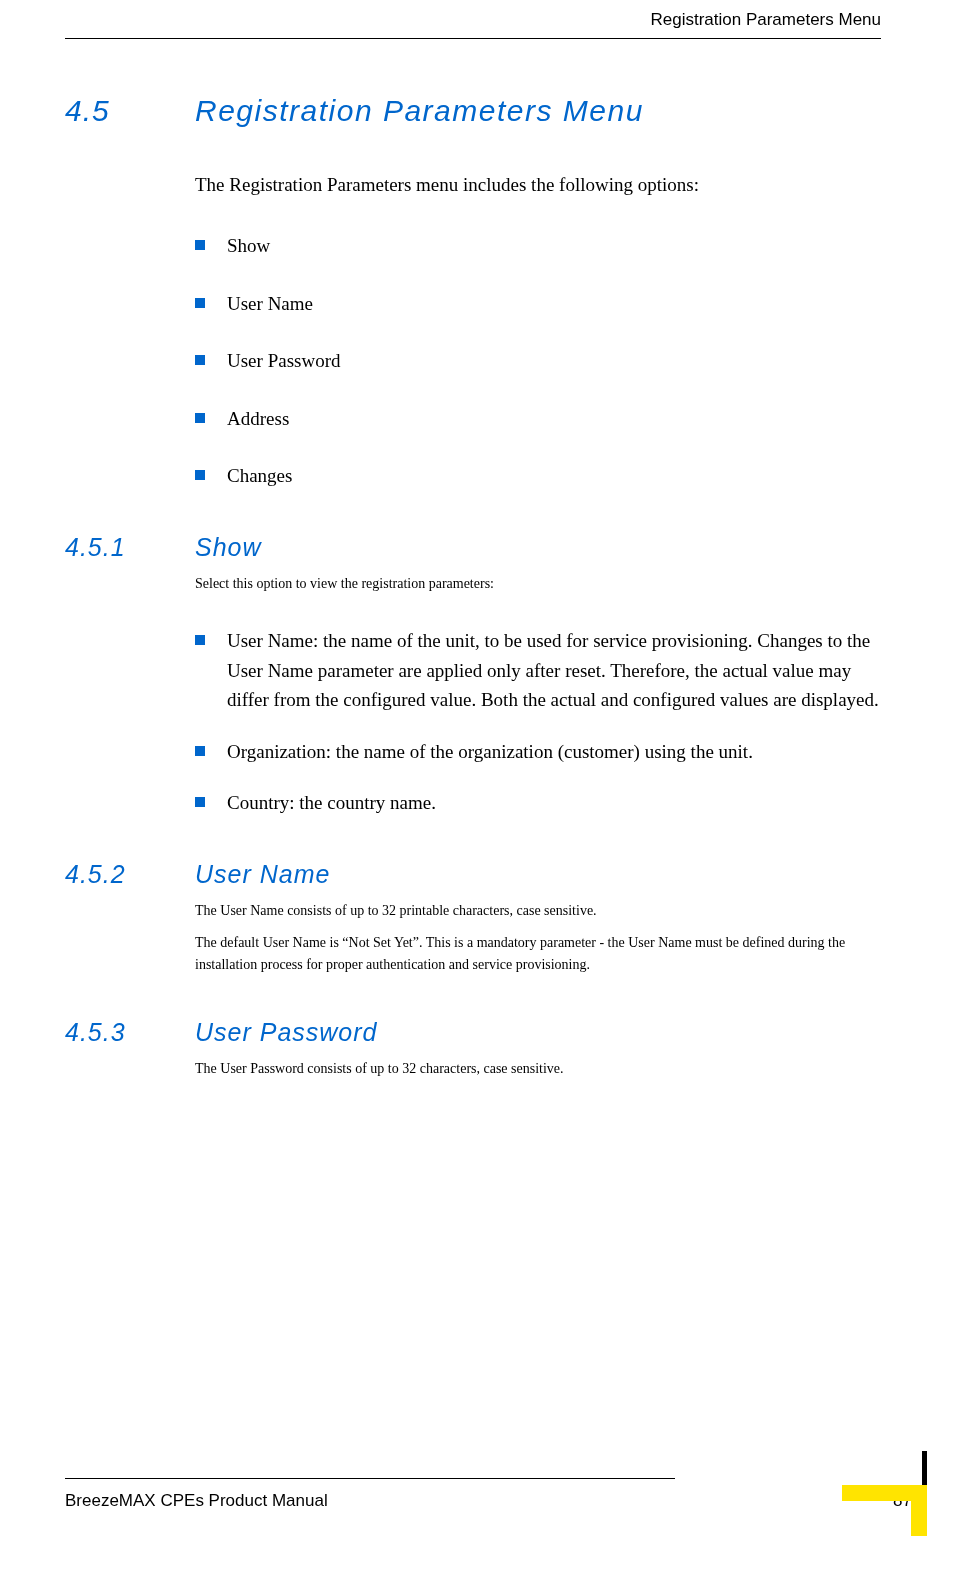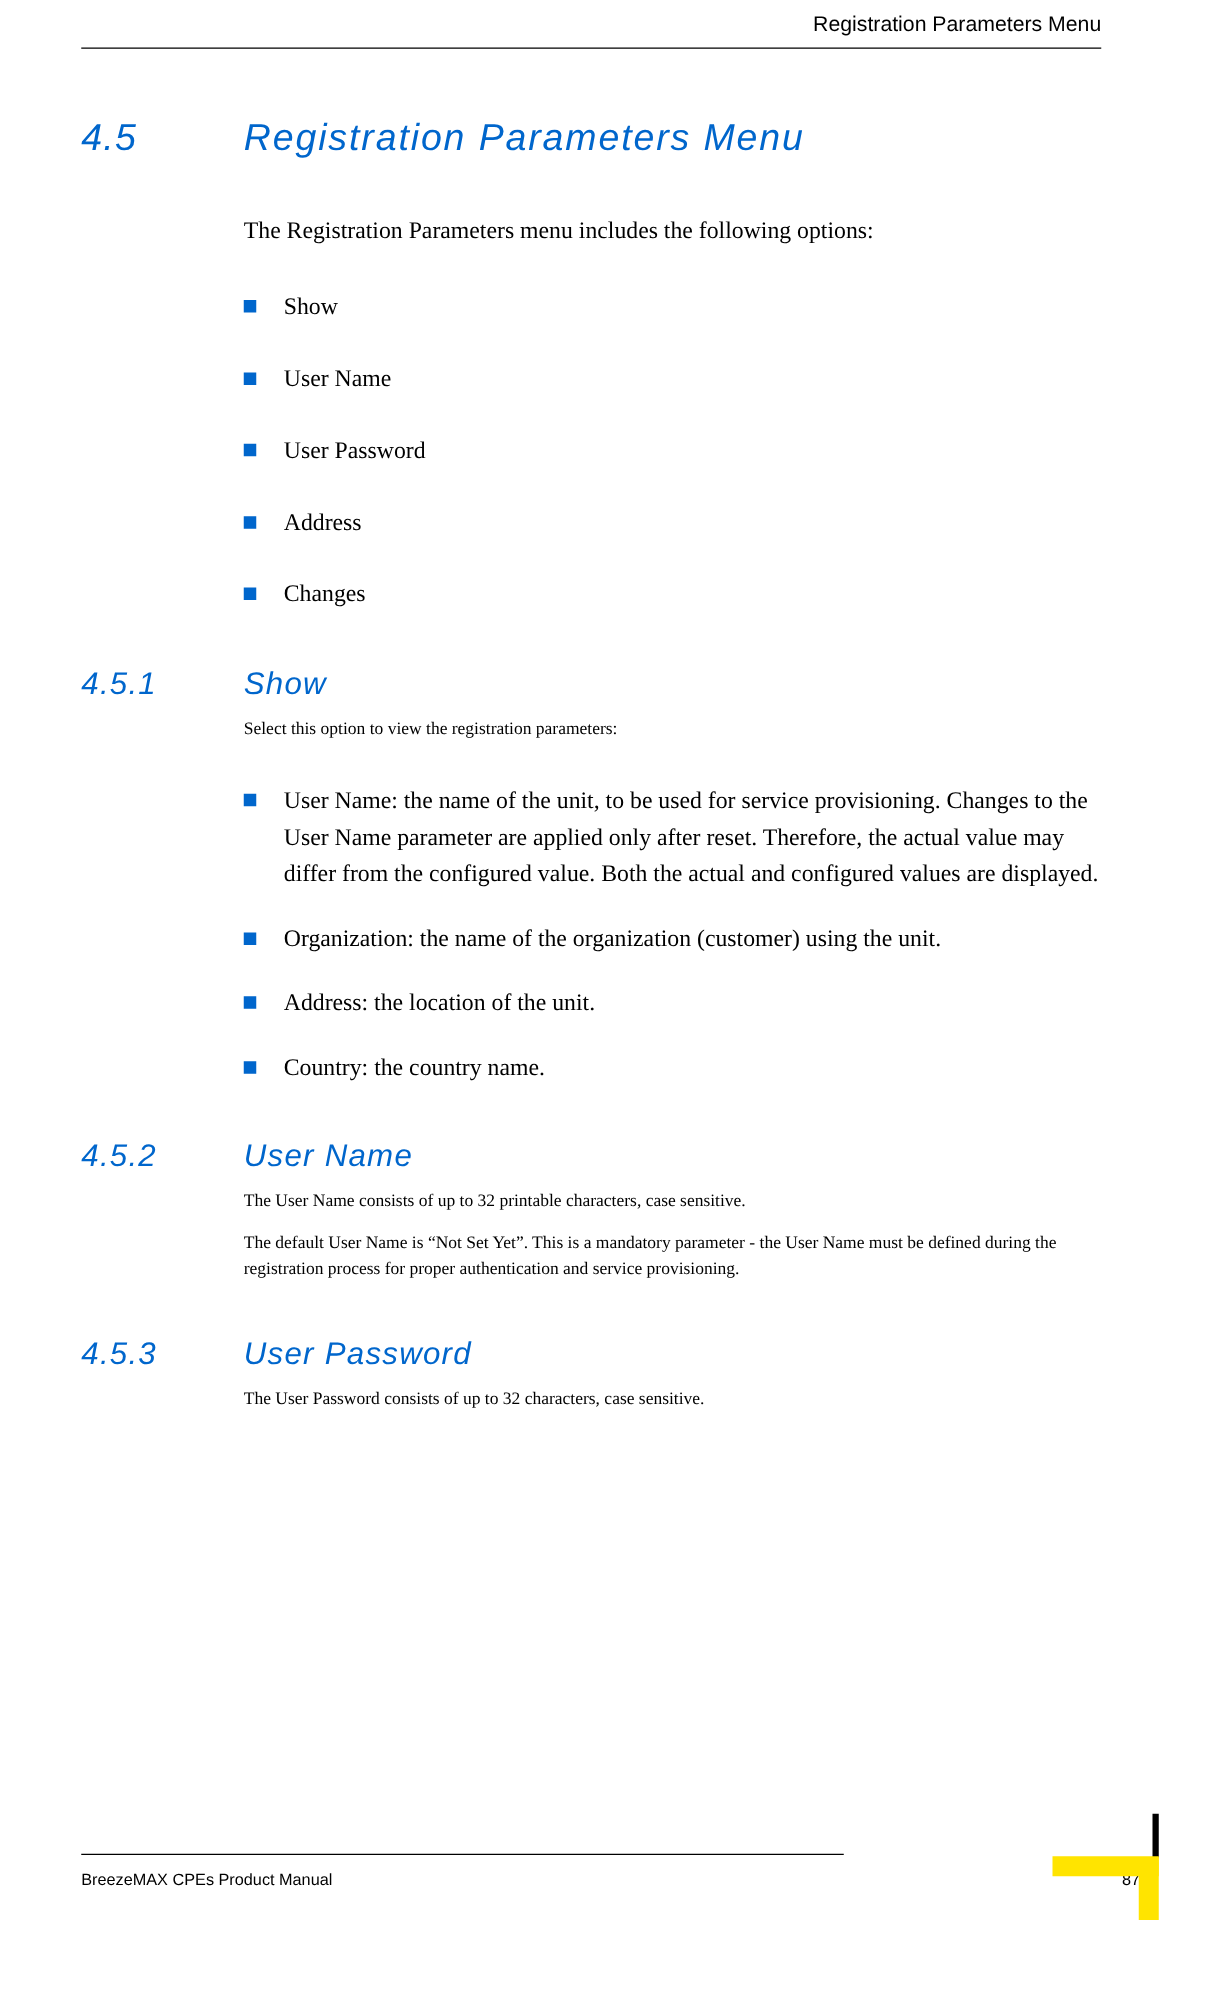--- a/index.html
+++ b/index.html
@@ -112,21 +112,21 @@
   }
   .footer-line {
     border-top: 1px solid #000;
     width: 72%;
   }
   .footer-row {
     display: flex;
     justify-content: space-between;
     align-items: center;
     font-family: Arial, Helvetica, sans-serif;
-    font-size: 13px;
+    font-size: 17px;
     margin-top: 12px;
   }
   .corner-mark {
     position: absolute;
     right: 50px;
     bottom: 60px;
     width: 85px;
     height: 70px;
   }
   .corner-yellow {
@@ -202,37 +202,33 @@
       <li>
           <span class="bullet"></span>
           <span class="bullet-text">User Name: the name of the unit, to be used for service provisioning. Changes to the User Name parameter are applied only after reset. Therefore, the actual value may differ from the configured value. Both the actual and configured values are displayed.</span>
         </li>
       <li>
           <span class="bullet"></span>
           <span class="bullet-text">Organization: the name of the organization (customer) using the unit.</span>
         </li>
       <li>
           <span class="bullet"></span>
-          <span class="bullet-text">Address: the location of the unit.</span>
-        </li>
-      <li>
-          <span class="bullet"></span>
           <span class="bullet-text">Country: the country name.</span>
         </li>
     </ul>
   </div>
 
   <div class="subsection-row">
     <div class="subsection-num">4.5.2</div>
     <div class="subsection-title">User Name</div>
   </div>
 
   <div class="body-content">
     <p class="para-tight">The User Name consists of up to 32 printable characters, case sensitive.</p>
-    <p class="para-tight">The default User Name is “Not Set Yet”. This is a mandatory parameter - the User Name must be defined during the registration process for proper authentication and service provisioning.</p>
+    <p class="para-tight">The default User Name is “Not Set Yet”. This is a mandatory parameter - the User Name must be defined during the installation process for proper authentication and service provisioning.</p>
   </div>
 
   <div class="subsection-row">
     <div class="subsection-num">4.5.3</div>
     <div class="subsection-title">User Password</div>
   </div>
 
   <div class="body-content">
     <p class="para-tight">The User Password consists of up to 32 characters, case sensitive.</p>
   </div>

